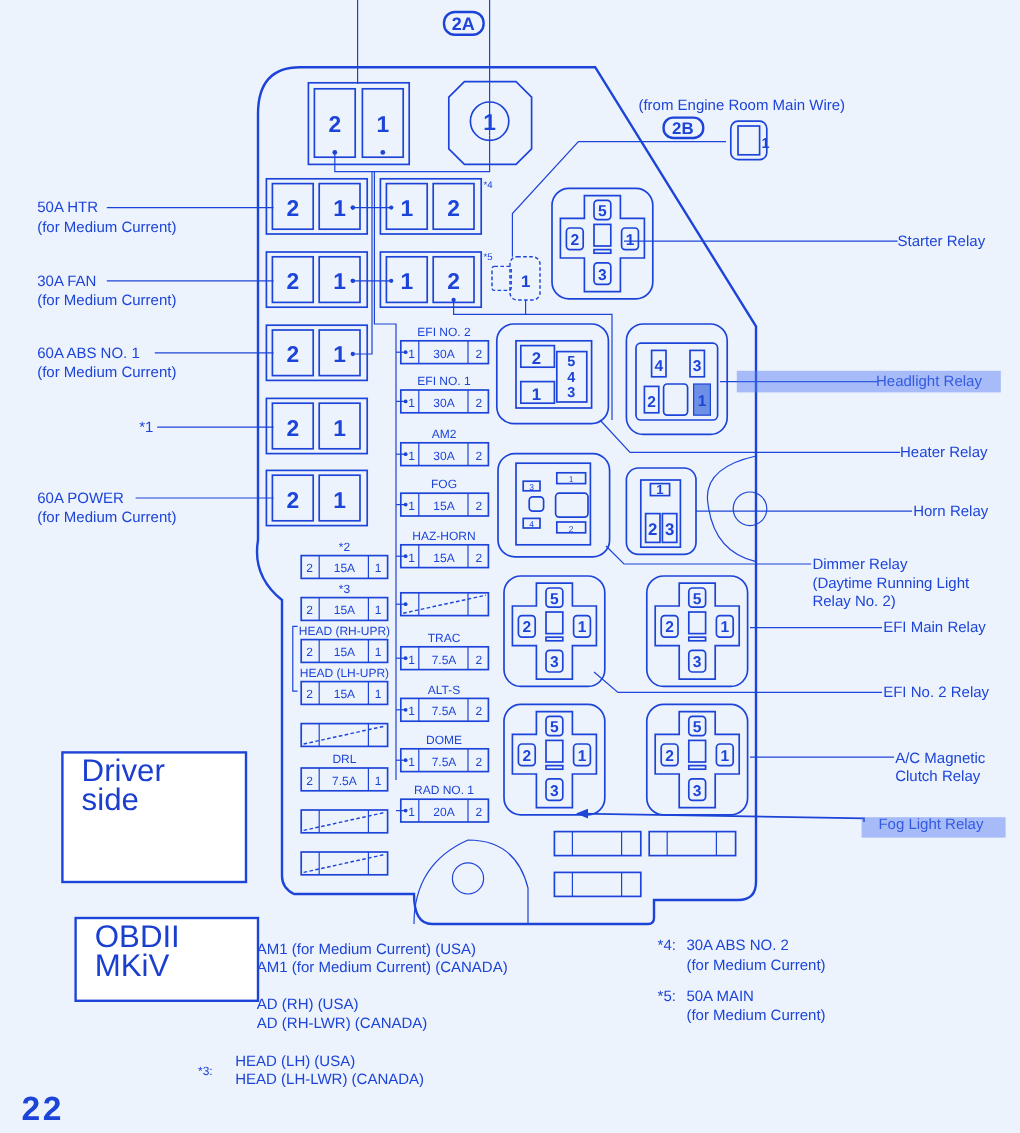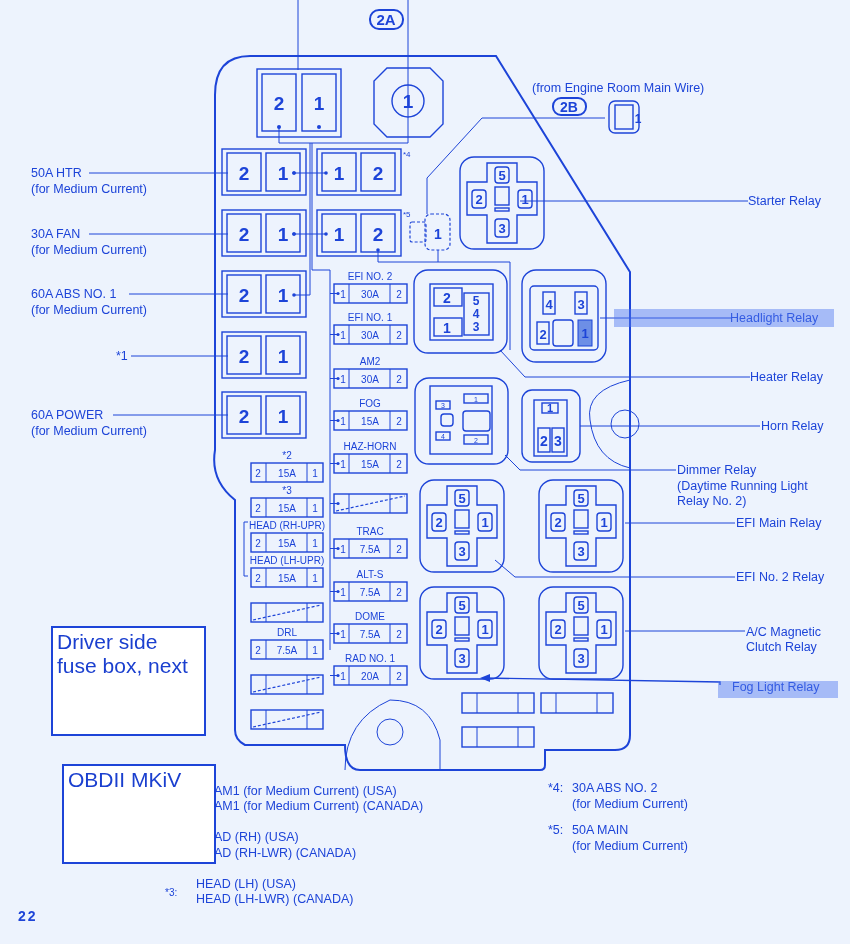--- a/index.html
+++ b/index.html
@@ -15,25 +15,25 @@
   .lnb { stroke: #1d44d8; fill: none; stroke-width: 2; }
   .lnt { stroke: #1d44d8; fill: none; stroke-width: 1; }
   .dash { stroke: #1d44d8; fill: none; stroke-width: 1.2; stroke-dasharray: 3 2; }
   .txt { fill: #1d44d8; font-family: "Liberation Sans", sans-serif; }
   .big { font-size: 19px; font-weight: bold; }
   .lbl { font-size: 12.5px; }
   .sm { font-size: 10px; }
   .tiny { font-size: 8px; }
   .note {
     position: absolute; background: #ffffff; border: 2px solid #1d44d8;
-    color: #1a3fcf; font-size: 21px; line-height: 24px; padding: 2px 4px;
+    color: #1a3fcf; font-size: 26px; line-height: 24px; padding: 2px 15px;
     box-sizing: border-box; font-family: "Liberation Sans", sans-serif;
   }
   .hl { position: absolute; background: rgba(80,120,240,0.45); }
-  .pg { position: absolute; left: 18px; top: 908px; font-size: 14px; font-weight: bold; letter-spacing: 2px; color: #1d44d8; }
+  .pg { position: absolute; left: 18px; top: 908px; font-size: 28px; font-weight: bold; letter-spacing: 2px; color: #1d44d8; }
 </style>
 </head>
 <body>
 
 <svg id="diagram" width="850" height="944" viewBox="0 0 850 944">
 
   <path class="lnb" d="M250,56 L496,56 L630,272 L630,735 Q630,750 615,750 L545,750 L545,765 Q545,770 540,770 L360,770 Q345,770 345,745 L245,745 Q235,740 235,730 L235,500 Q210,480 215,450 L215,95 Q215,56 250,56 Z"></path>
   <path class="lnt" d="M630,272 L630,700"></path>
 
   <line class="lnt" x1="298" y1="0" x2="298" y2="70"></line>
@@ -530,19 +530,18 @@
     <text class="txt lbl" x="572" y="834">50A MAIN</text>
     <text class="txt lbl" x="572" y="850">(for Medium Current)</text>
   </g>
 </svg>
 
 <div class="hl" style="left:614px;top:309px;width:220px;height:18px;"></div>
 <div class="hl" style="left:718px;top:681px;width:120px;height:17px;"></div>
 
 <div class="note" style="left:51px;top:626px;width:155px;height:110px;">
   <div>Driver side</div>
-  <div>fuse box, next</div>
 </div>
-<div class="note" style="left:62px;top:764px;width:154px;height:100px;">
+<div class="note" style="left:62px;top:764px;width:154px;height:71px;">
   <div>OBDII MKiV</div>
 </div>
 
 <div class="pg">22</div>
 
 </body></html>

